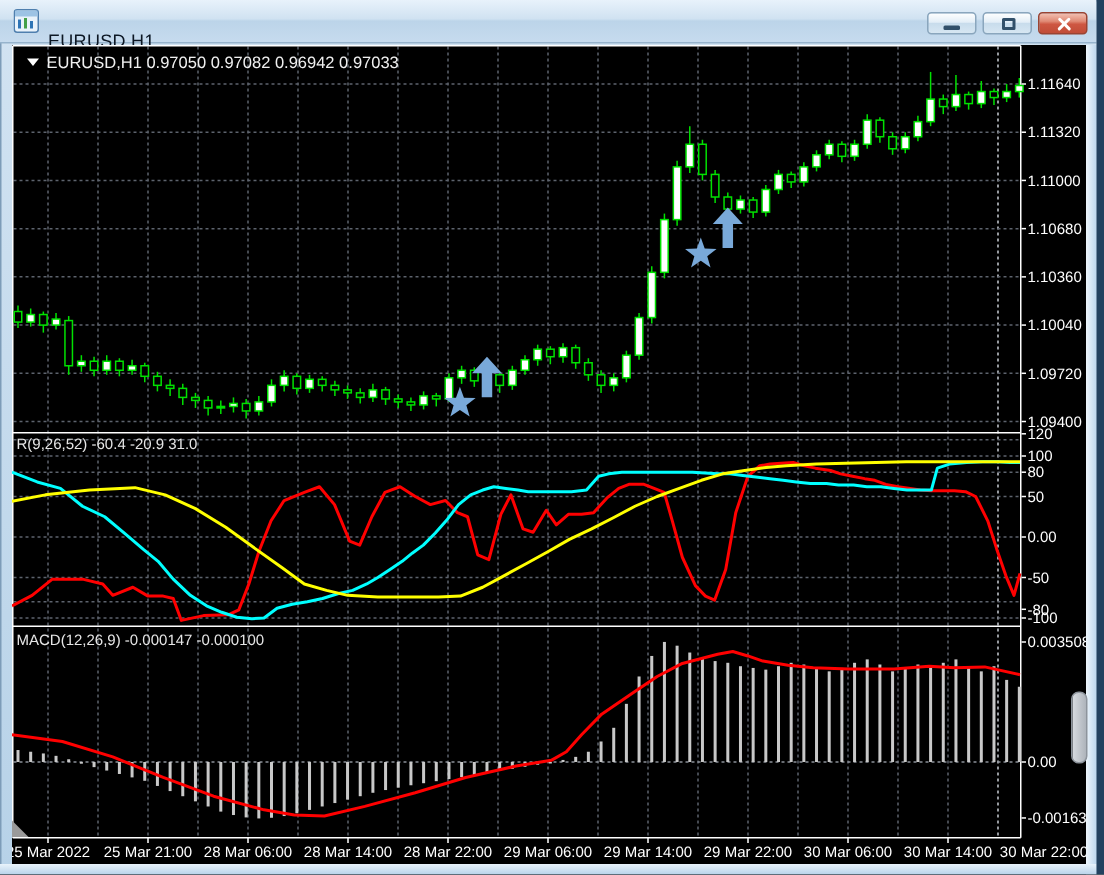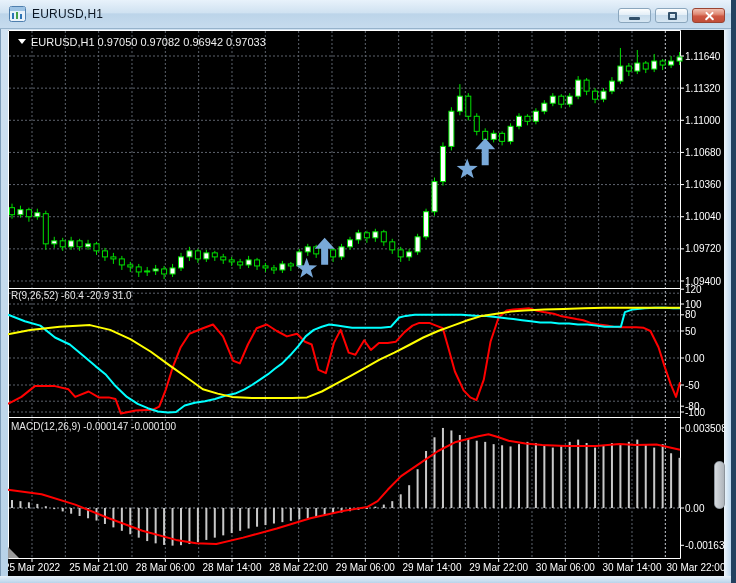--- a/index.html
+++ b/index.html
@@ -11,21 +11,21 @@
     font-family:"Liberation Sans",sans-serif;
     overflow:hidden;
   }
   .titlebar{
     position:absolute;left:0;top:0;width:731px;height:29px;
     background:linear-gradient(#e8f2fb 0%,#d0e2f1 45%,#bcd4e9 50%,#c6dbee 100%);
     border-bottom:1px solid #96b3cc;
   }
   .app-icon{position:absolute;left:9px;top:6px;width:17px;height:16px;display:inline-block;}
   .title{
-    position:absolute;left:32px;top:7px;font-size:12px;color:#0c1724;letter-spacing:0.2px;text-align:center;
+    position:absolute;left:32px;top:20px;font-size:12px;color:#0c1724;letter-spacing:0.2px;text-align:center;
   }
   .win-buttons{position:absolute;right:6px;top:8px;display:flex;gap:4px;}
   .wbtn{
     width:33px;height:15px;border:1px solid #8aa6bd;border-radius:3px;
     background:linear-gradient(#fdfefe 0%,#e3eef7 45%,#c8dcec 50%,#d6e6f2 100%);
     position:relative;padding:0;cursor:default;
   }
   .wbtn.close{
     background:linear-gradient(#f2c0b2 0%,#e08a75 40%,#ce5742 55%,#c14d38 100%);
     border-color:#9a4433;

